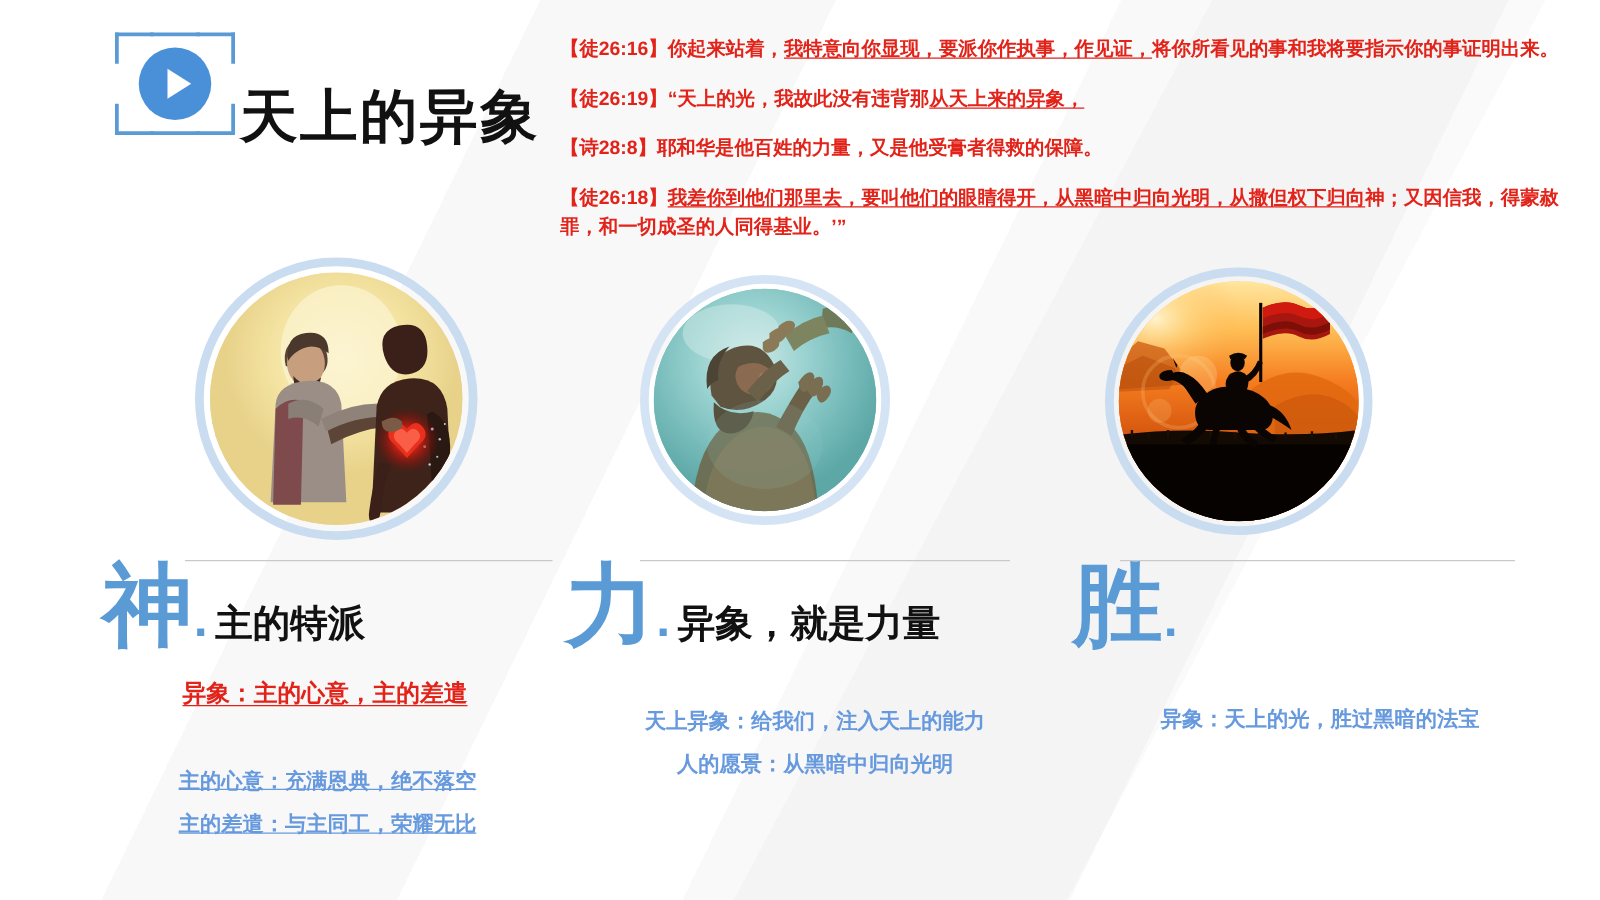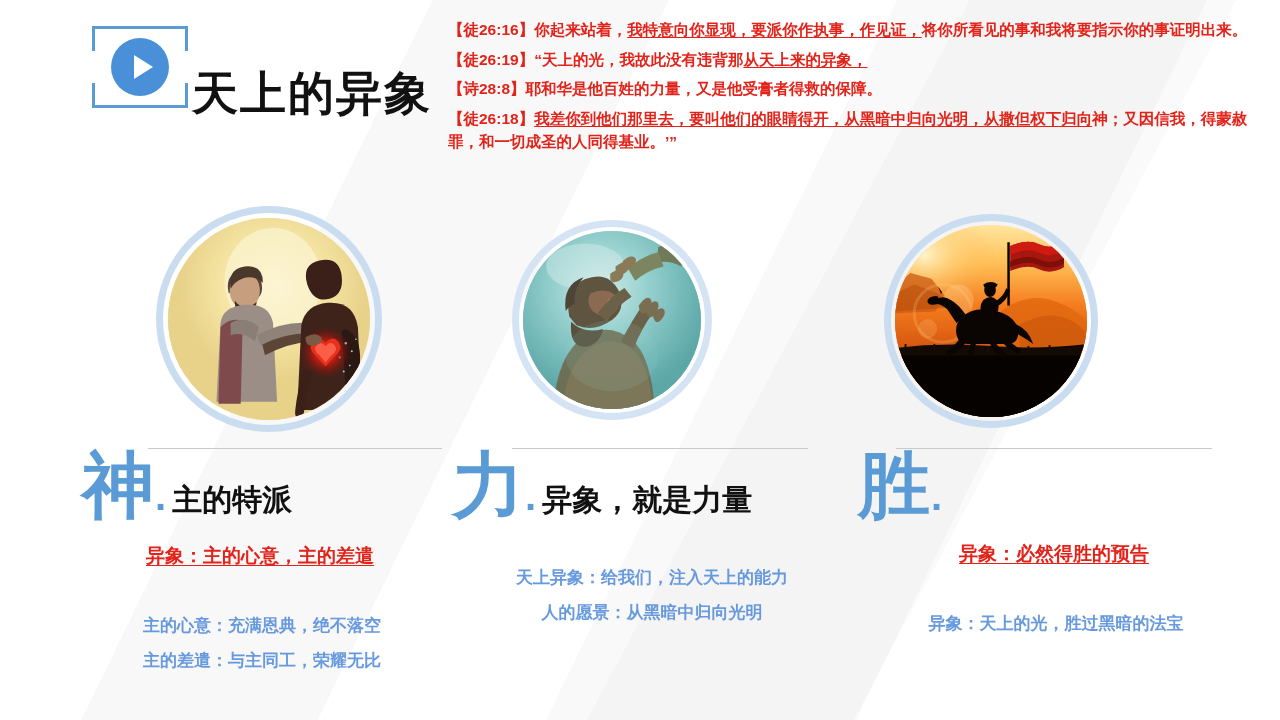--- a/index.html
+++ b/index.html
@@ -48,21 +48,21 @@
     position:absolute;left:192px;top:32px;
     font-size:46px;font-weight:bold;color:#111111;letter-spacing:2px;
     white-space:nowrap;
   }
 
   
   .scripture{
     position:absolute;left:448px;top:12px;width:820px;
     color:#E2231A;font-size:15.5px;font-weight:bold;line-height:1.52;
   }
-  .scripture p{margin:6px 0 4px 0;text-indent:0;}
+  .scripture p{margin:16px 0 4px 0;text-indent:0;}
   .scripture u{text-decoration:underline;text-underline-offset:2px;}
 
   
   .circle-wrap{position:absolute;width:226px;height:226px;}
   .c1{left:156px;top:206px;}
   .c2{left:512px;top:220px;width:200px;height:200px;}
   .c3{left:884px;top:214px;width:214px;height:214px;}
   .ring{
     position:absolute;inset:0;border-radius:50%;
     border:7px solid #C9DCF0;box-sizing:border-box;
@@ -115,21 +115,21 @@
   .redline{
     text-align:center;color:#E2231A;font-weight:bold;font-size:19px;
     text-decoration:underline;text-underline-offset:3px;
     margin-top:22px;
   }
   .bluelines{
     text-align:center;color:#6699DD;font-weight:bold;font-size:17px;
     margin-top:40px;line-height:2.05;
   }
   .bluelines div{white-space:nowrap;}
-  .col1 .bluelines{padding-left:4px;}
+  .col1 .bluelines{padding-left:4px;text-decoration:underline;}
   .col3 .bluelines{padding-left:4px;}
 </style>
 </head>
 <body>
 
 <div class="bg-stripes"></div>
 <div class="bg-stripes2"></div>
 
 <div class="stage">
 
@@ -353,19 +353,18 @@
       <div>人的愿景：从黑暗中归向光明</div>
     </div>
   </div>
 
   <div class="col col3">
     <div class="rule r3"></div>
     <div class="headline h3">
       <span class="big-char">胜</span>
       <span class="dot">.</span>
     </div>
-    <div class="redline">异象：必然得胜的预告</div>
     <div class="bluelines">
       <div>异象：天上的光，胜过黑暗的法宝</div>
     </div>
   </div>
 
 </div>
 
 </body></html>

